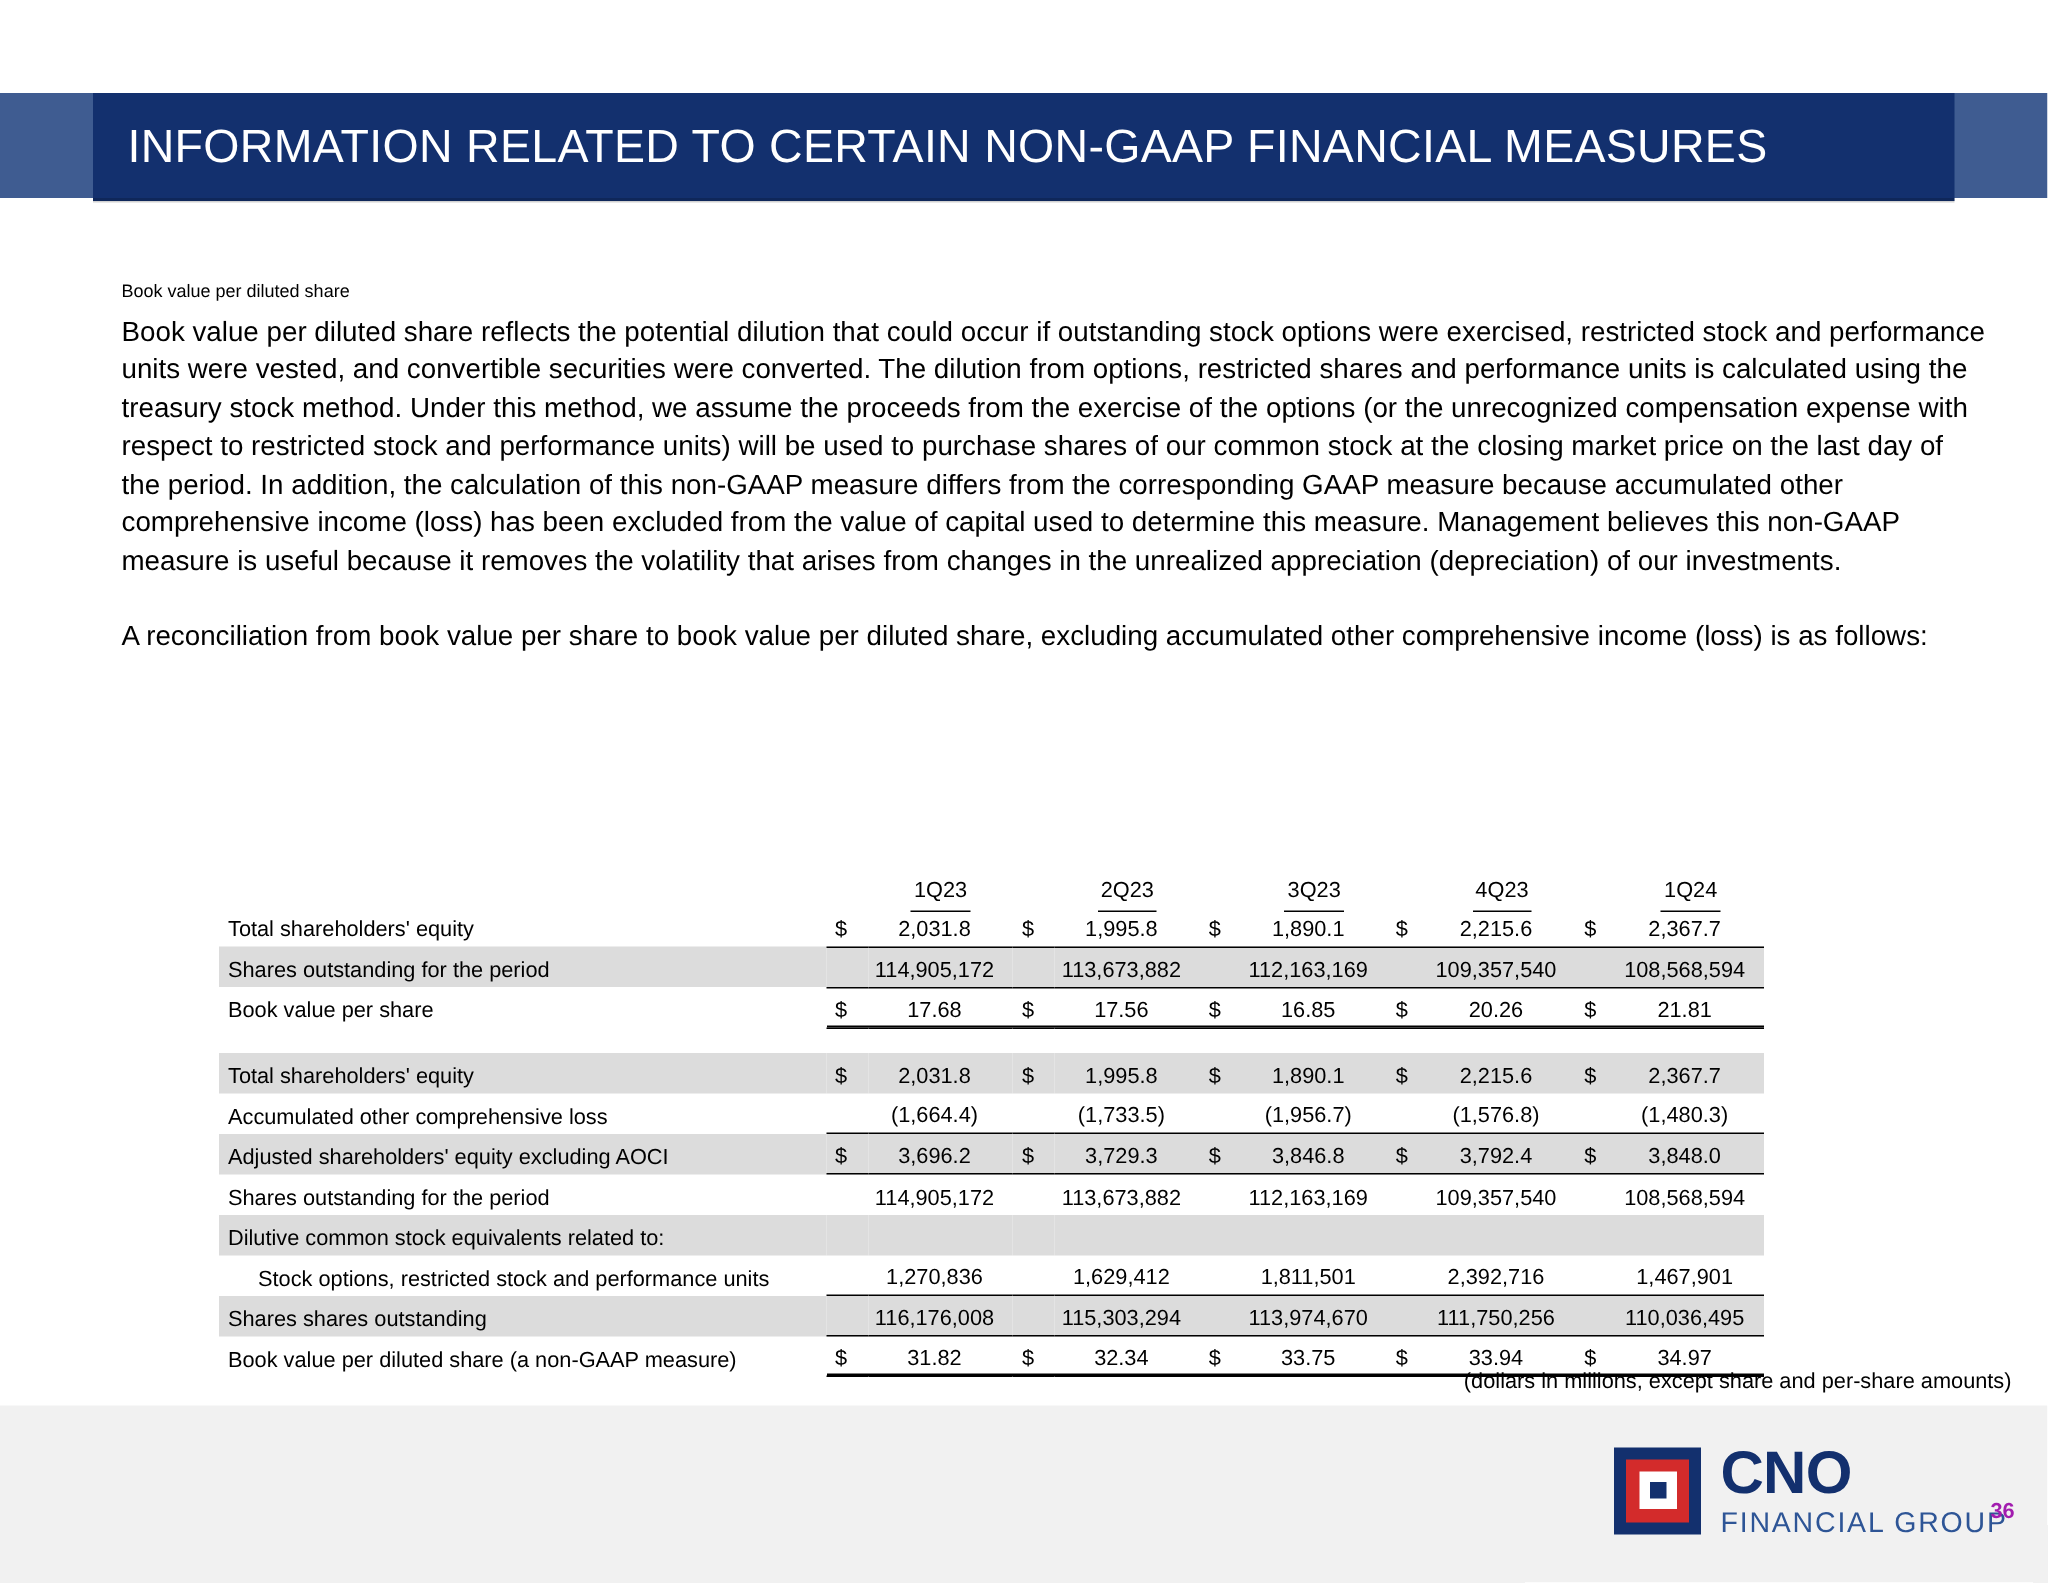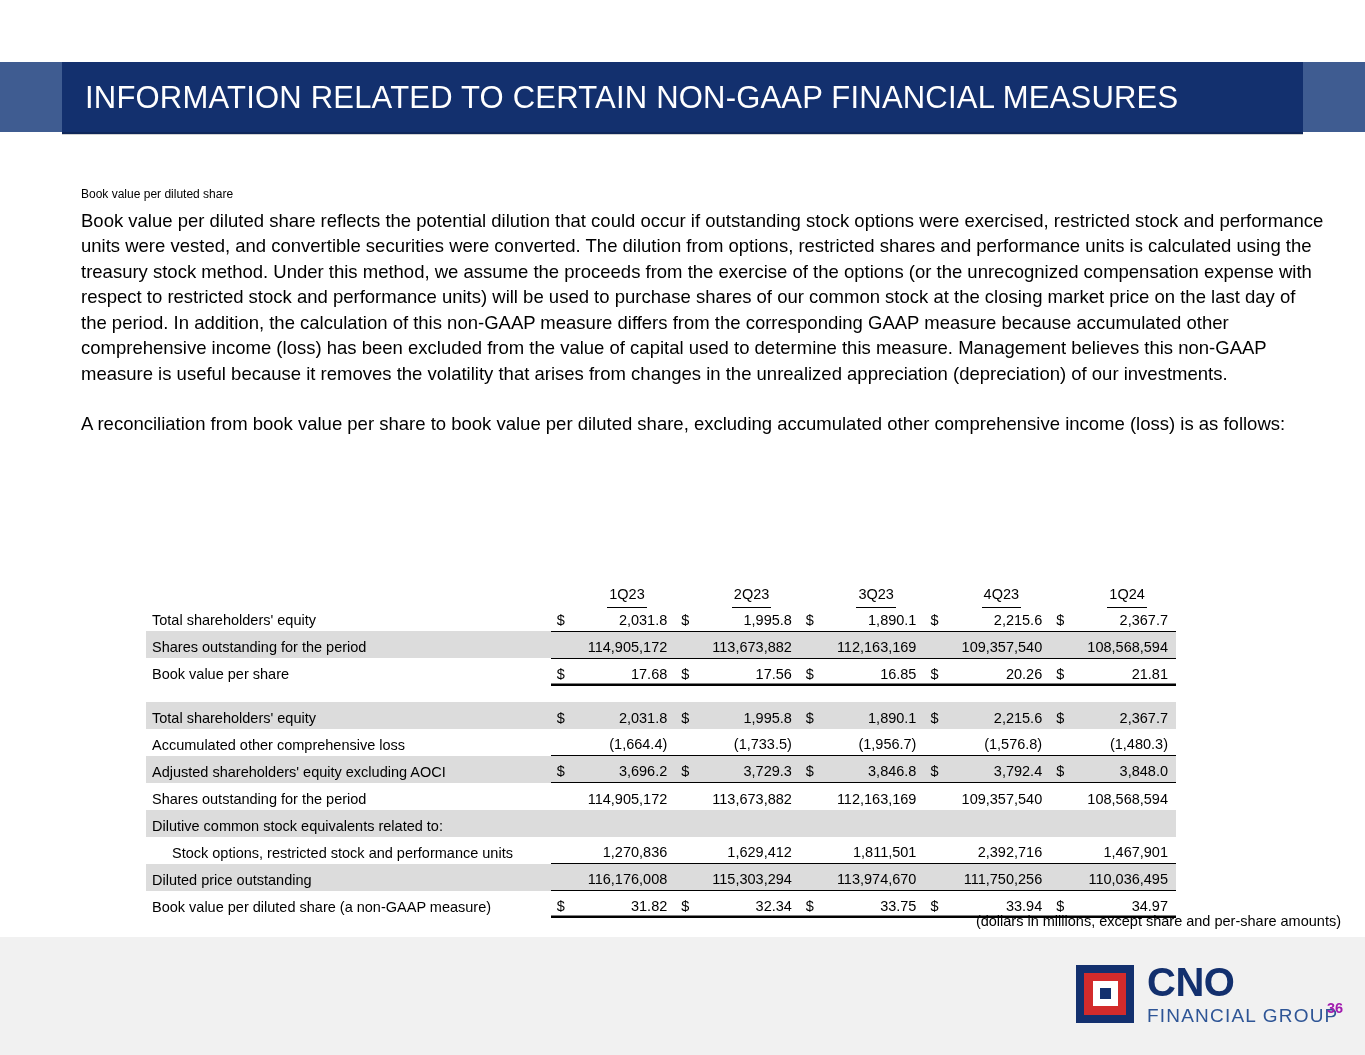--- a/index.html
+++ b/index.html
@@ -110,21 +110,21 @@
   }
   .lbl.indent {
     padding-left: 26px !important;
   }
   .cur {
     width: 22px;
     text-align: left;
     padding: 3px 0 3px 6px !important;
   }
   .num {
-    text-align: right;
+    text-align: center;
     padding: 3px 8px 3px 0 !important;
   }
   tr.shade td {
     background: #dcdcdc;
   }
   
   td.rule-single {
     border-bottom: 1.6px solid #000;
   }
   td.rule-double {
@@ -366,21 +366,21 @@
         <td class="cur rule-single"></td>
         <td class="num rule-single">1,629,412</td>
         <td class="cur rule-single"></td>
         <td class="num rule-single">1,811,501</td>
         <td class="cur rule-single"></td>
         <td class="num rule-single">2,392,716</td>
         <td class="cur rule-single"></td>
         <td class="num rule-single">1,467,901</td>
       </tr>
       <tr class="shade">
-        <td class="lbl">Diluted price outstanding</td>
+        <td class="lbl">Shares shares outstanding</td>
         <td class="cur rule-single"></td>
         <td class="num rule-single">116,176,008</td>
         <td class="cur rule-single"></td>
         <td class="num rule-single">115,303,294</td>
         <td class="cur rule-single"></td>
         <td class="num rule-single">113,974,670</td>
         <td class="cur rule-single"></td>
         <td class="num rule-single">111,750,256</td>
         <td class="cur rule-single"></td>
         <td class="num rule-single">110,036,495</td>

